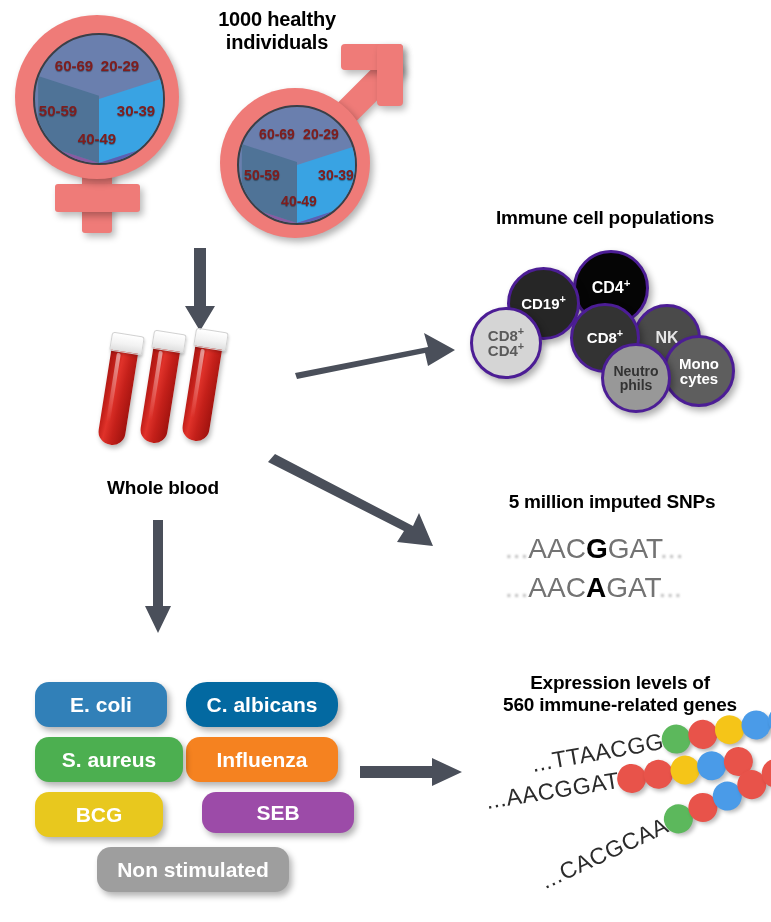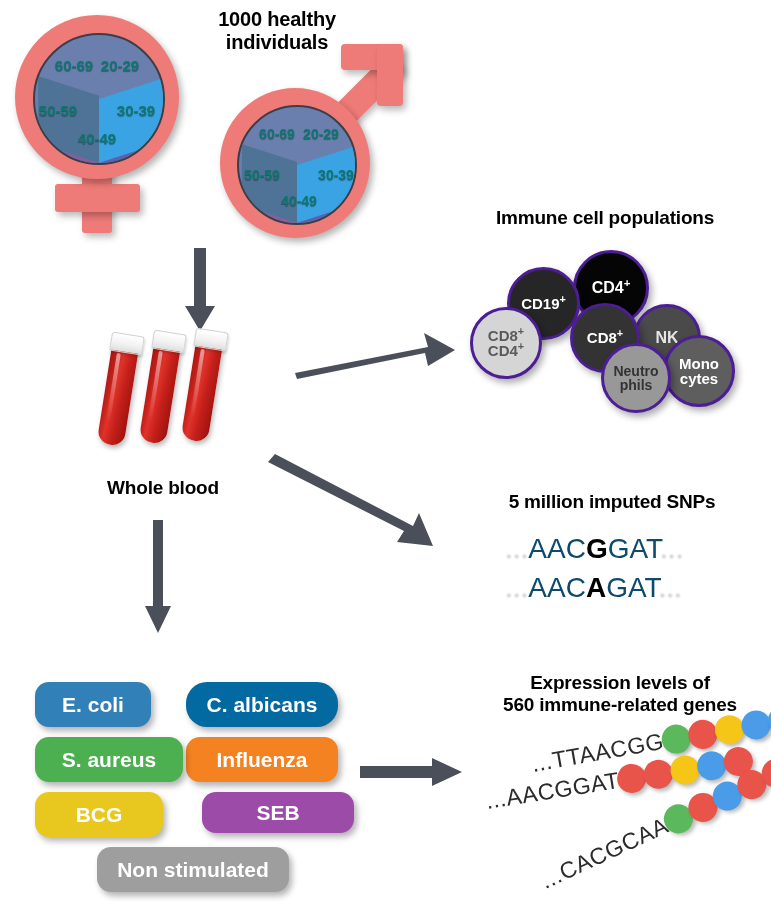--- a/index.html
+++ b/index.html
@@ -26,21 +26,21 @@
   }
   .sym .pie{
     position:absolute;border-radius:50%;
     border:2px solid #3a3f47;
     overflow:hidden;
     background:#6a7fae;
   }
   .seg{position:absolute;left:50%;top:50%;width:50%;height:50%;
        transform-origin:0% 100%;}
   .seglbl{
-    position:absolute;color:#0f766e;font-weight:bold;
+    position:absolute;color:#7f1d1d;font-weight:bold;
     white-space:nowrap;text-align:center;
     transform:translate(-50%,-50%);
     text-shadow:0 1px 1px rgba(0,0,0,.35);
   }
   
   .f-stem{position:absolute;background:#ef7b78;border-radius:3px;
           box-shadow:3px 4px 7px rgba(0,0,0,.28);}
   
   .m-bar{position:absolute;background:#ef7b78;border-radius:4px;
          box-shadow:3px 4px 7px rgba(0,0,0,.28);}
@@ -78,21 +78,21 @@
     border:3px solid #4c1d95;
     box-shadow:3px 4px 7px rgba(0,0,0,.33);
     box-sizing:border-box;
   }
   .cell sup{font-size:.72em;line-height:0;vertical-align:super;}
 
   
   .snp{position:absolute;font-family:"Liberation Sans",sans-serif;
        white-space:nowrap;}
   .snp .dim{color:#b9b9b9;filter:blur(1.1px);}
-  .snp .mid{color:#0c4a6e;filter:blur(.45px);}
+  .snp .mid{color:#737373;filter:blur(.45px);}
   .snp .hot{color:#000;font-weight:bold;}
 
   
   .stim{position:absolute;}
   .pill{
     position:absolute;border-radius:14px;
     display:flex;align-items:center;justify-content:center;
     color:#fff;font-weight:bold;
     box-shadow:3px 4px 6px rgba(0,0,0,.30);
     box-sizing:border-box;
@@ -231,21 +231,21 @@
 
   <div class="snp" style="left:505px;top:533px;font-size:28px;">
     <span class="dim">...</span><span class="mid">AAC</span><span class="hot">G</span><span class="mid">GAT</span><span class="dim">...</span>
   </div>
 
   <div class="snp" style="left:505px;top:572px;font-size:28px;">
     <span class="dim">...</span><span class="mid">AAC</span><span class="hot">A</span><span class="mid">GAT</span><span class="dim">...</span>
   </div>
 
   <div class="stim" style="left:35px;top:682px;width:300px;height:215px;">
-    <div class="pill" style="left:0;top:0;width:116px;height:45px;background:#3180b8;font-size:21px;">
+    <div class="pill" style="left:0;top:0;width:132px;height:45px;background:#3180b8;font-size:21px;">
       <span>E. coli</span>
     </div>
     <div class="pill" style="left:151px;top:0;width:152px;height:45px;background:#0369a1;font-size:21px;border-radius:21px;">
       <span>C. albicans</span>
     </div>
     <div class="pill" style="left:151px;top:55px;width:152px;height:45px;background:#f58220;font-size:21px;">
       <span>Influenza</span>
     </div>
     <div class="pill" style="left:0;top:55px;width:148px;height:45px;background:#4caf50;font-size:21px;">
       <span>S. aureus</span>

